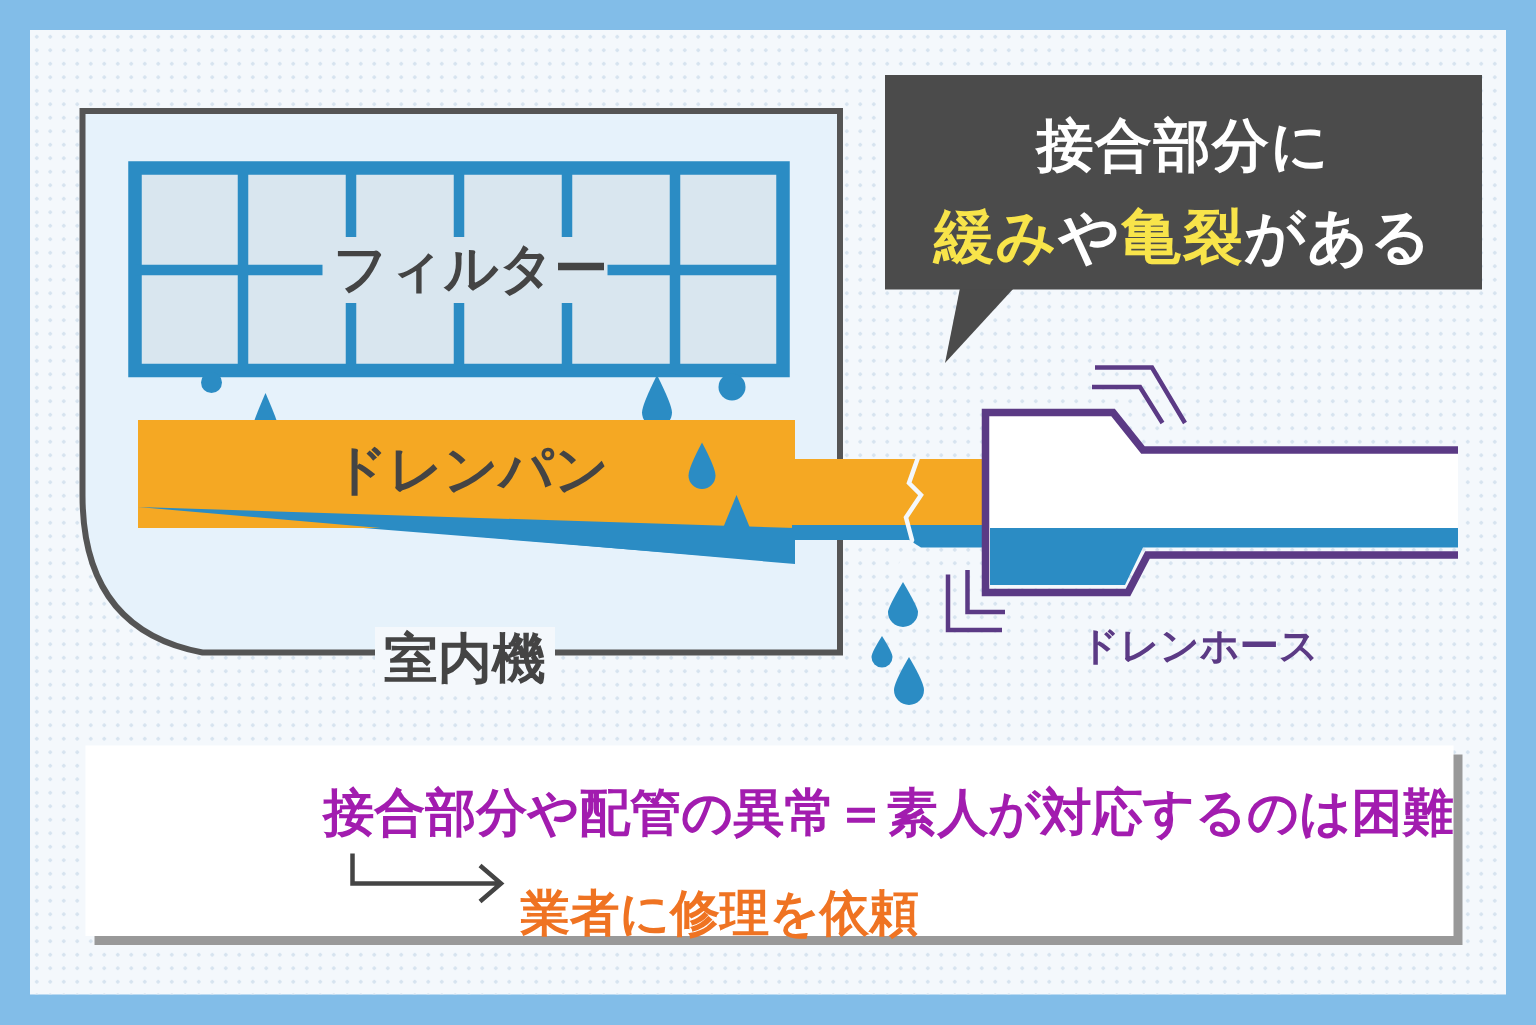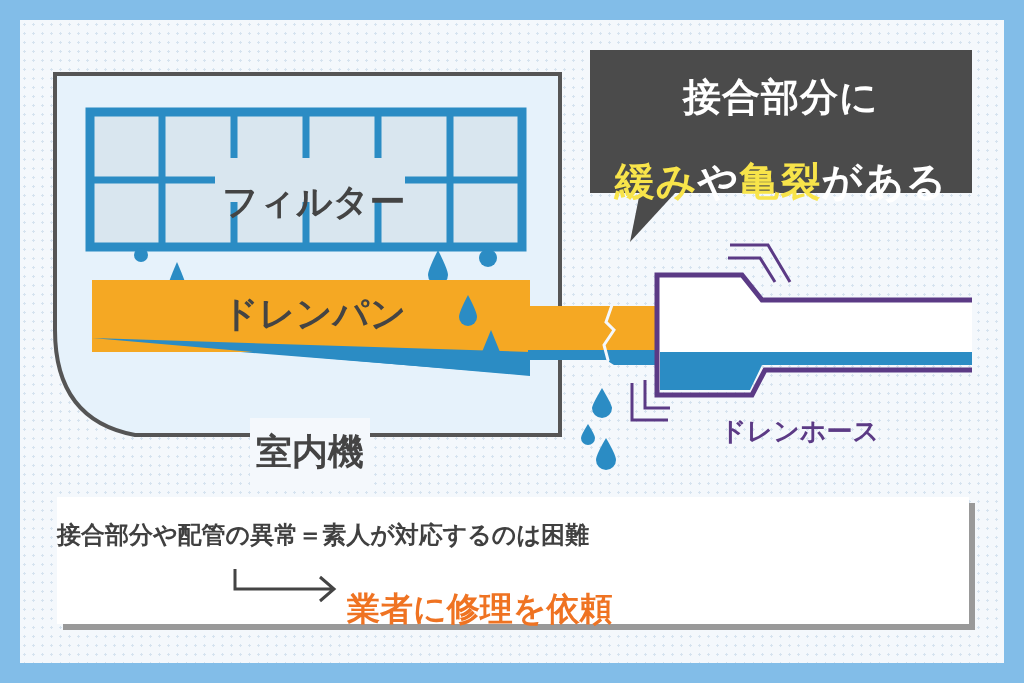--- a/index.html
+++ b/index.html
@@ -3,27 +3,27 @@
 <meta charset="utf-8">
 <style>
   html,body{margin:0;padding:0;}
   body{width:1024px;height:683px;background:#82bde8;position:relative;overflow:hidden;font-family:"DejaVu Sans",sans-serif;}
   .panel{position:absolute;left:20px;top:20px;width:984px;height:643px;
     background-color:#f4f8fc;
     background-image:radial-gradient(#d6e3ef 1px, transparent 1.2px);
     background-size:9px 9px;}
   svg.art{position:absolute;left:0;top:0;}
   .lbl{position:absolute;font-weight:bold;white-space:nowrap;line-height:1;}
-  .bubble{position:absolute;left:590px;top:50px;width:382px;height:143px;background:#4b4b4b;}
+  .bubble{position:absolute;left:590px;top:50px;width:382px;height:143px;background:#4b4b4b;padding-left:16px;}
   .bubble .l1{position:absolute;left:0;right:0;top:22px;text-align:center;color:#fff;font-size:38px;font-weight:bold;letter-spacing:1px;}
-  .bubble .l2{position:absolute;left:0;right:0;top:80px;text-align:center;font-size:40px;font-weight:bold;letter-spacing:1px;margin-top:24px;}
+  .bubble .l2{position:absolute;left:0;right:0;top:80px;text-align:center;font-size:40px;font-weight:bold;letter-spacing:1px;}
   .hl{color:#f8e44a;}
   .wh{color:#fff;}
   .note{position:absolute;left:57px;top:497px;width:912px;height:127px;background:#fff;box-shadow:6px 6px 0 #999;}
-  .note .n1{position:absolute;left:0;right:0;top:22px;text-align:left;font-size:24px;font-weight:bold;color:#404040;}
+  .note .n1{position:absolute;left:0;right:0;top:22px;text-align:right;font-size:34px;font-weight:bold;color:#a21caf;}
   .note .n2{position:absolute;left:290px;top:68px;font-size:33px;font-weight:bold;color:#ef7322;margin-top:22px;}
 </style>
 </head>
 <body>
 
 <div class="panel"></div>
 
 <svg class="art" width="1024" height="683">
 
   <path d="M55 74 H560 V435 H135 Q55 420 55 330 Z" fill="#e6f2fb" stroke="#555" stroke-width="4"></path>
@@ -69,23 +69,23 @@
     <path d="M972 300 H762 L742 275 H657 V395 H752 L765 370 H972" fill="none" stroke="#5b3a85" stroke-width="5"></path>
     <path d="M730 245 H768 L790 282" fill="none" stroke="#5b3a85" stroke-width="3"></path>
     <path d="M728 258 H760 L775 282" fill="none" stroke="#5b3a85" stroke-width="3"></path>
     <path d="M632 383 V420 H668" fill="none" stroke="#5b3a85" stroke-width="3"></path>
     <path d="M645 380 V408 H670" fill="none" stroke="#5b3a85" stroke-width="3"></path>
   </g>
 
   <path d="M640 192 L676 192 L630 242 Z" fill="#4b4b4b"></path>
 </svg>
 
-<div class="lbl" style="left:222px;top:162px;font-size:36px;color:#444;margin-top:22px;">フィルター</div>
+<div class="lbl" style="left:222px;top:162px;font-size:36px;color:#444;">フィルター</div>
 <div class="lbl" style="left:222px;top:296px;font-size:36px;color:#444;text-align:right;">ドレンパン</div>
-<div class="lbl" style="left:250px;top:418px;font-size:36px;color:#444;background:#f4f8fc;padding:16px 6px;">室内機</div>
+<div class="lbl" style="left:250px;top:418px;font-size:36px;color:#444;background:#f4f8fc;padding:4px 6px;">室内機</div>
 <div class="lbl" style="left:720px;top:418px;font-size:26px;color:#5b3a85;">ドレンホース</div>
 
 <div class="bubble">
   <div class="l1">接合部分に</div>
   <div class="l2"><span class="hl">緩み</span><span class="wh">や</span><span class="hl">亀裂</span><span class="wh">がある</span></div>
 </div>
 
 <div class="note">
   <div class="n1">接合部分や配管の異常＝素人が対応するのは困難</div>
   <svg style="position:absolute;left:175px;top:70px;" width="110" height="36">

